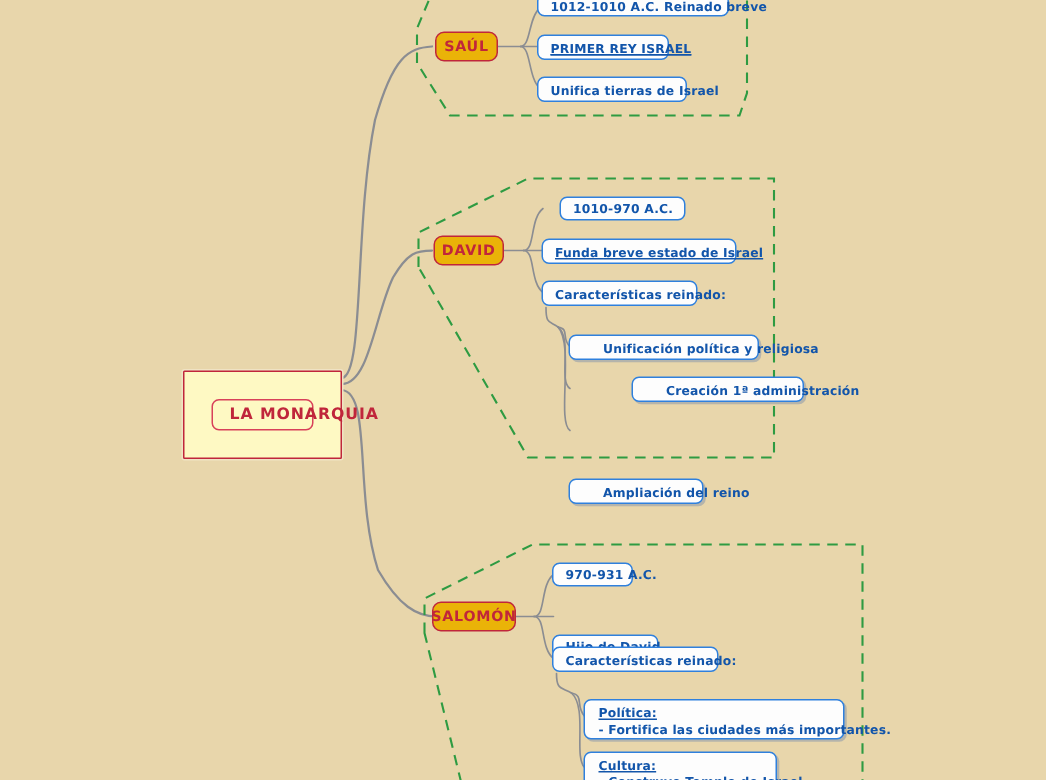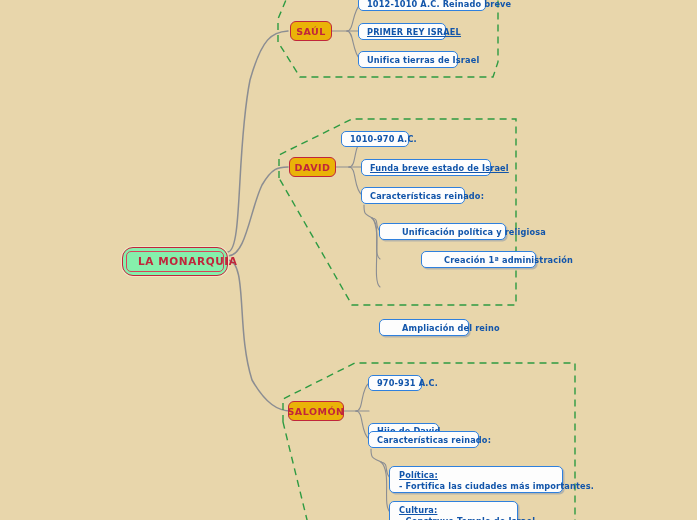--- a/index.html
+++ b/index.html
@@ -24,24 +24,24 @@
     pointer-events: none;
   }
   .node {
     position: absolute;
     box-sizing: border-box;
     white-space: nowrap;
   }
 
   
   .root-node {
-    background: #86efac;
+    background: #fef9c3;
     border: 1.5px solid #c0263b;
-    border-radius: 11px;
-    padding: 3px;
+    border-radius: 1px;
+    padding: 18px;
     box-shadow: 0 0 0 1px #f0e3c4;
   }
   .root-inner {
     border: 1px solid #d8415a;
     border-radius: 5px;
     padding: 3px 11px 4px 11px;
     color: #c0263b;
     font-size: 10.5px;
     font-weight: bold;
     letter-spacing: 0.6px;
@@ -183,21 +183,21 @@
   </div>
 
   <div class="node blue-node" style="left:358px; top:51px; width:100px; height:17px;">
     <span>Unifica tierras de Israel</span>
   </div>
 
   <div class="node red-node" style="left:289px; top:157px; width:47px; height:20px;">
     <span>DAVID</span>
   </div>
 
-  <div class="node blue-node" style="left:341px; top:131px; width:68px; height:16px;">
+  <div class="node blue-node" style="left:373px; top:131px; width:84px; height:16px;">
     <span>1010-970 A.C.</span>
   </div>
 
   <div class="node blue-node" style="left:361px; top:159px; width:130px; height:17px;">
     <span class="u">Funda breve estado de Israel</span>
   </div>
 
   <div class="node blue-node" style="left:361px; top:187px; width:104px; height:17px;">
     <span>Características reinado:</span>
   </div>

